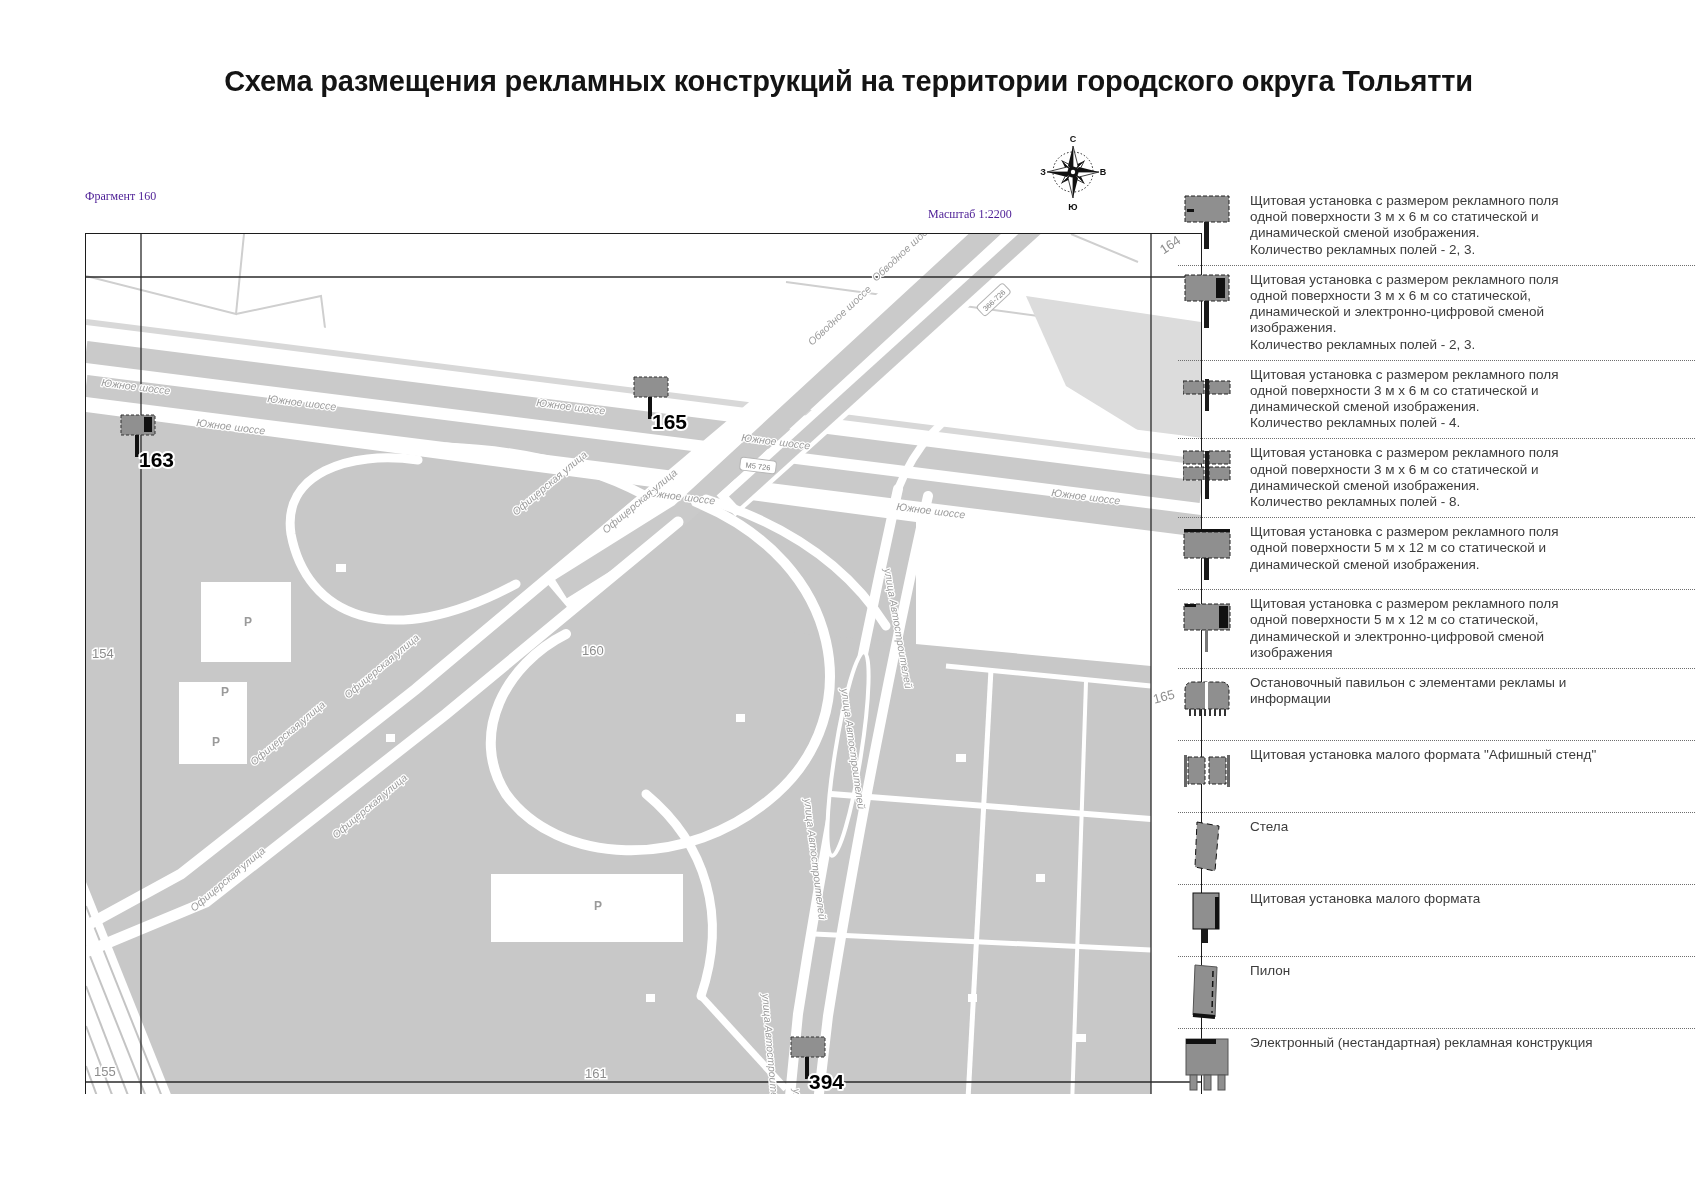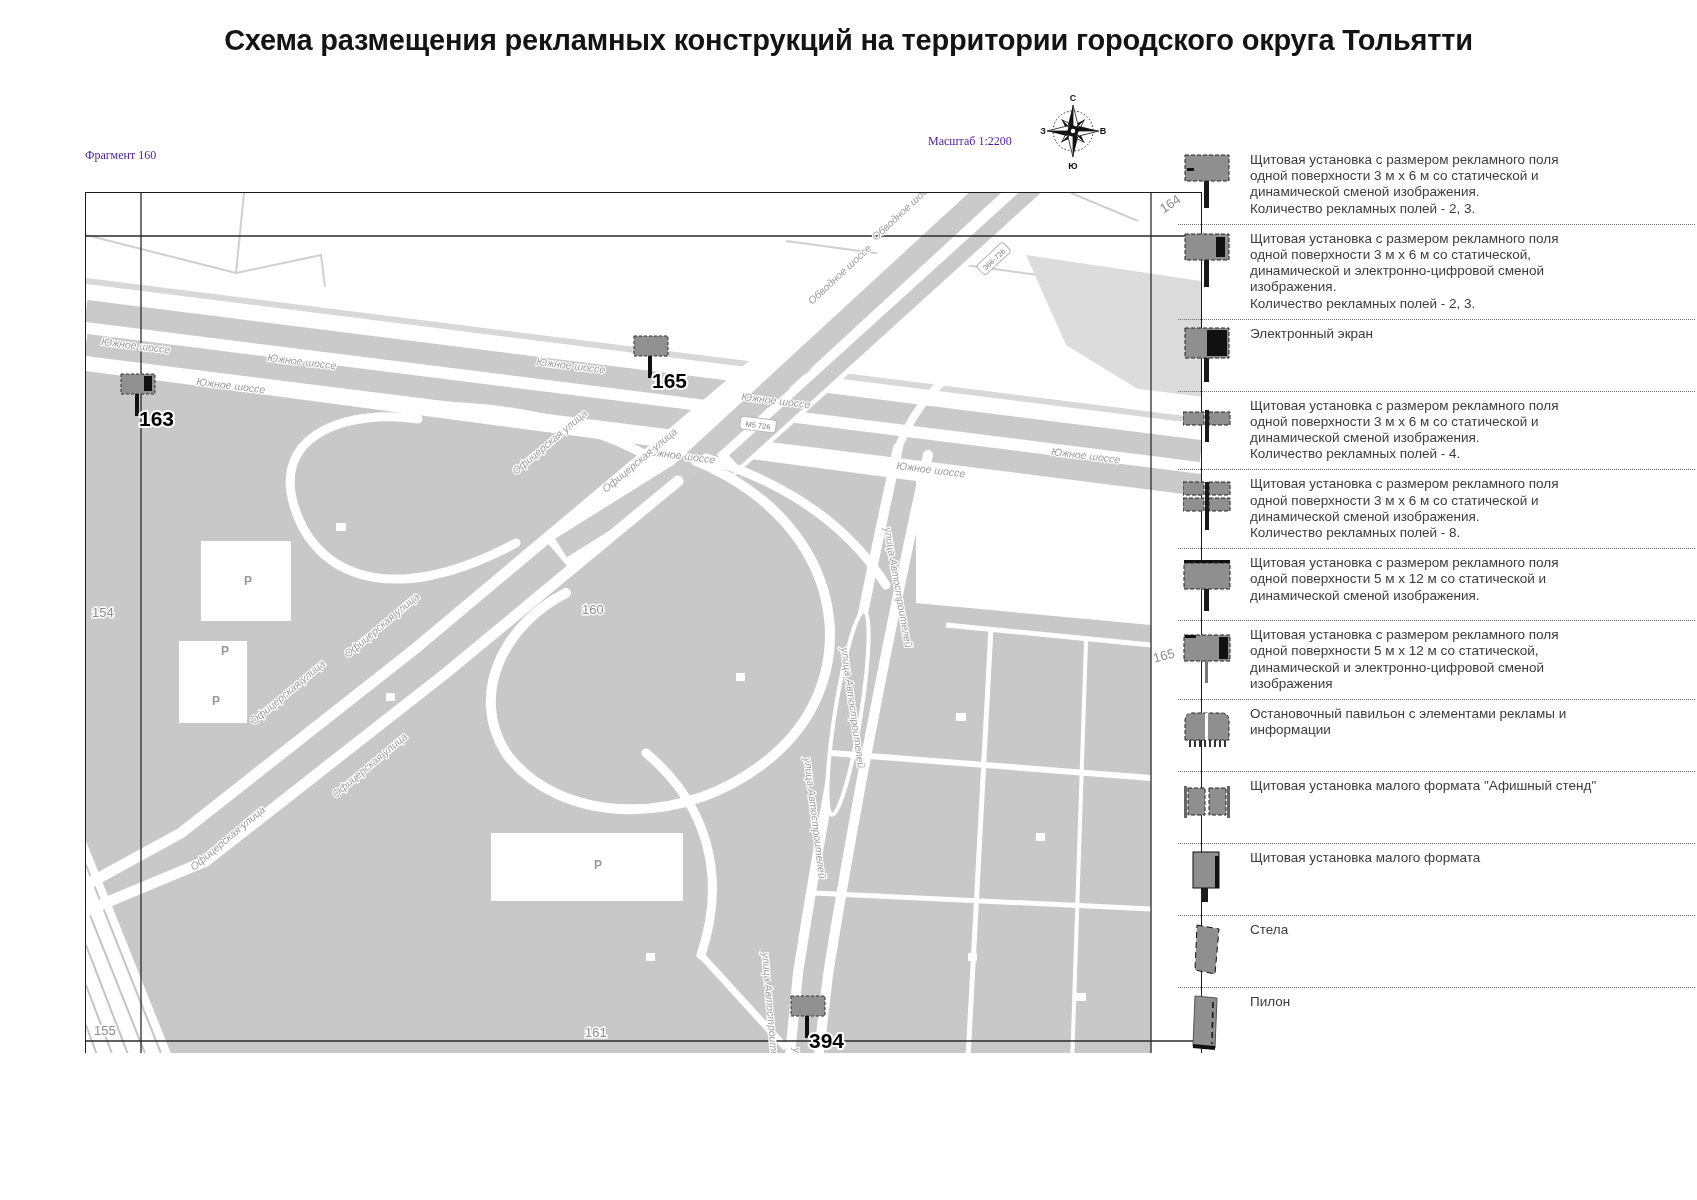--- a/index.html
+++ b/index.html
@@ -1,22 +1,22 @@
 <!DOCTYPE html>
 <html><head>
 <meta charset="utf-8">
 <style>
   html,body{margin:0;padding:0;background:#fff;}
   .page{position:relative;width:1697px;height:1053px;background:#fff;overflow:hidden;
-        font-family:"Liberation Sans",sans-serif;color:#111;}
+        font-family:"Liberation Sans",sans-serif;color:#111;margin-top:41px;}
   .title{position:absolute;left:0;top:24px;width:100%;text-align:center;
          font-size:29px;font-weight:bold;letter-spacing:-0.2px;color:#141414;}
   .serif-label{position:absolute;font-family:Liberation Serif, serif;font-size:12px;color:#4c1d95;}
   .fragment-label{left:85px;top:148px;}
-  .scale-label{left:928px;top:134px;}
+  .scale-label{left:928px;top:166px;}
   .compass{position:absolute;left:1038px;top:86px;width:70px;height:90px;}
   .map-frame{position:absolute;left:85px;top:192px;width:1115px;height:903px;
              border:1.5px solid #1c1c1c;background:#fff;}
   .map-frame svg{display:block;}
   
   .road-label{font:italic 10.5px "Liberation Sans",sans-serif;fill:#9c9c9c;
               stroke:#fff;stroke-width:2.5px;paint-order:stroke;stroke-linejoin:round;}
   .frag-num{font:13px "Liberation Sans",sans-serif;fill:#8d8d8d;
             stroke:#fff;stroke-width:3px;paint-order:stroke;}
   .marker-num{font:700 21px "Liberation Sans",sans-serif;fill:#000;
@@ -260,30 +260,20 @@
         <svg width="48" height="58" viewBox="0 0 48 58">
           <rect x="2" y="3" width="44" height="26" fill="#8f8f8f" stroke="#222" stroke-dasharray="4 2"></rect>
           <rect x="33" y="6" width="9" height="20" fill="#111"></rect>
           <rect x="21" y="29" width="5" height="27" fill="#1a1a1a"></rect>
         </svg>
       </div>
       <div class="ltext">Щитовая установка с размером рекламного поля одной поверхности 3 м х 6 м со статической, динамической и электронно-цифровой сменой изображения.
 Количество рекламных полей - 2, 3.</div>
     </div>
 
-    <div class="legend-row">
-      <div class="licon">
-        <svg width="48" height="58" viewBox="0 0 48 58">
-          <rect x="2" y="2" width="44" height="30" fill="#8f8f8f" stroke="#222" stroke-dasharray="4 2"></rect>
-          <rect x="24" y="4" width="20" height="26" fill="#111"></rect>
-          <rect x="21" y="32" width="5" height="24" fill="#1a1a1a"></rect>
-        </svg>
-      </div>
-      <div class="ltext">Электронный экран</div>
-    </div>
 
     <div class="legend-row">
       <div class="licon">
         <svg width="48" height="58" viewBox="0 0 48 58">
           <rect x="0" y="14" width="21" height="13" fill="#8f8f8f" stroke="#222" stroke-dasharray="4 2"></rect>
           <rect x="26" y="14" width="21" height="13" fill="#8f8f8f" stroke="#222" stroke-dasharray="4 2"></rect>
           <rect x="22" y="12" width="4" height="32" fill="#1a1a1a"></rect>
         </svg>
       </div>
       <div class="ltext">Щитовая установка с размером рекламного поля одной поверхности 3 м х 6 м со статической и динамической сменой изображения.
@@ -356,35 +346,35 @@
           <rect x="5" y="10" width="17" height="27" fill="#8f8f8f" stroke="#222" stroke-dasharray="4 2"></rect>
           <rect x="26" y="10" width="17" height="27" fill="#8f8f8f" stroke="#222" stroke-dasharray="4 2"></rect>
         </svg>
       </div>
       <div class="ltext">Щитовая установка малого формата "Афишный стенд"</div>
     </div>
 
     <div class="legend-row">
       <div class="licon">
         <svg width="48" height="58" viewBox="0 0 48 58">
+          <polygon points="14,3 36,7 32,52 12,48" fill="#8f8f8f" stroke="#111" stroke-dasharray="6 4"></polygon>
+        </svg>
+      </div>
+      <div class="ltext">Стела</div>
+    </div>
+
+    <div class="legend-row">
+      <div class="licon">
+        <svg width="48" height="58" viewBox="0 0 48 58">
           <rect x="10" y="2" width="26" height="36" fill="#8f8f8f" stroke="#111"></rect>
           <rect x="32" y="6" width="4" height="32" fill="#111"></rect>
           <rect x="19" y="38" width="6" height="14" fill="#1a1a1a"></rect>
         </svg>
       </div>
       <div class="ltext">Щитовая установка малого формата</div>
-    </div>
-
-    <div class="legend-row">
-      <div class="licon">
-        <svg width="48" height="58" viewBox="0 0 48 58">
-          <polygon points="14,3 36,7 32,52 12,48" fill="#8f8f8f" stroke="#111" stroke-dasharray="6 4"></polygon>
-        </svg>
-      </div>
-      <div class="ltext">Стела</div>
     </div>
 
     <div class="legend-row">
       <div class="licon">
         <svg width="48" height="58" viewBox="0 0 48 58">
           <polygon points="12,2 34,4 32,54 10,52" fill="#8f8f8f" stroke="#555"></polygon>
           <path d="M10,52 L32,54" stroke="#111" stroke-width="4"></path>
           <path d="M30,8 L29,50" stroke="#111" stroke-width="1.5" stroke-dasharray="6 4"></path>
         </svg>
       </div>

